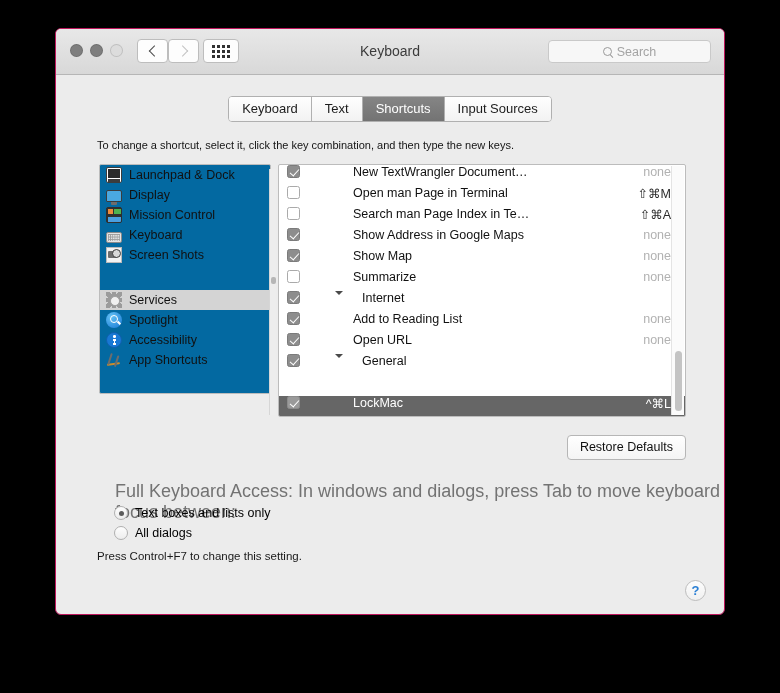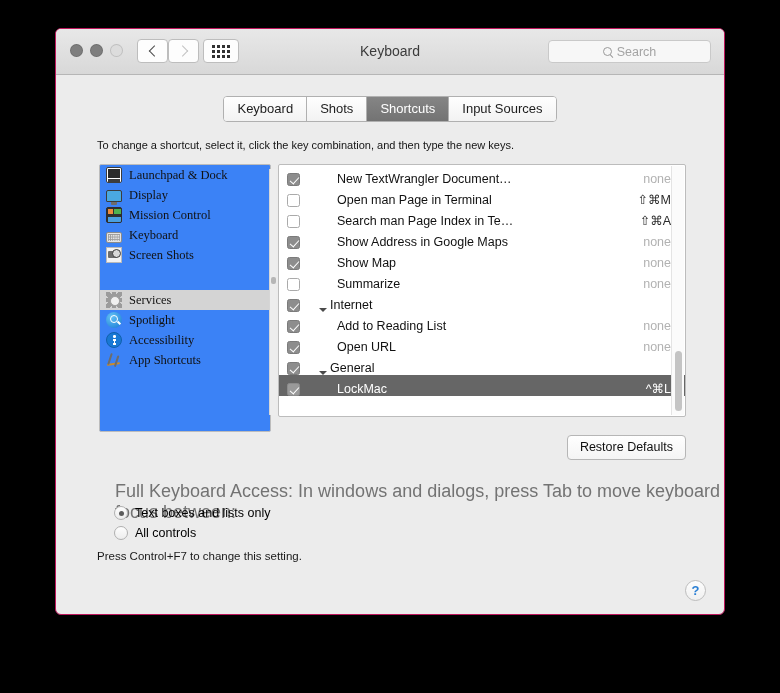--- a/index.html
+++ b/index.html
@@ -163,26 +163,25 @@
     font-size: 11px;
     color: #141414;
   }
 
   
   #sidebar {
     position: absolute;
     left: 43px;
     top: 135px;
     width: 172px;
-    height: 268px;
-    background: #3b82f6;
+    height: 230px;
+    background: #0369a1;
     border: 1px solid #bcbcbc;
     border-radius: 2px;
     overflow: hidden;
-    font-family: Liberation Serif, serif;
   }
   .side-row {
     height: 20px;
     display: flex;
     align-items: center;
     padding-left: 6px;
     font-size: 12.5px;
     color: #111;
   }
   .side-row.sel { background: #d4d4d4; margin-top: 25px; }
@@ -287,26 +286,27 @@
     width: 408px;
     height: 253px;
     background: #ffffff;
     border: 1px solid #bcbcbc;
     border-radius: 2px;
     overflow: hidden;
   }
   .sc-row {
     height: 21px;
     display: flex;
-    align-items: flex-end;
+    align-items: flex-start;
     font-size: 12.5px;
     color: #111;
     position: relative;
-  }
-  .sc-row.sel { background: #666666; color: #ffffff; }
+    gap: 16px;
+  }
+  .sc-row.sel { background: #666666; color: #ffffff; margin-top: 21px; }
 
   .cb {
     width: 13px; height: 13px;
     margin-left: 8px;
     flex: 0 0 13px;
     border-radius: 2.5px;
     border: 1px solid #aaaaaa;
     background: #ffffff;
     position: relative;
   }
@@ -472,21 +472,21 @@
       <span id="search-icon"></span>
       <span id="search-ph">Search</span>
     </div>
   </div>
 
   <div id="content">
 
     <div id="tabbar">
       <div id="tabs">
           <div class="tab">Keyboard</div>
-          <div class="tab">Shots</div>
+          <div class="tab">Text</div>
           <div class="tab active">Shortcuts</div>
           <div class="tab">Input Sources</div>
         </div>
     </div>
 
     <div id="instruction">To change a shortcut, select it, click the key combination, and then type the new keys.</div>
 
     <div id="sidebar">
         <div class="side-row">
           <span class="side-ico ic-dock"></span>
@@ -597,20 +597,20 @@
     <div id="restore">Restore Defaults</div>
 
     <div id="fka-label">Full Keyboard Access: In windows and dialogs, press Tab to move keyboard focus between:</div>
 
     <div class="radio-row" id="radio-1">
       <span class="radio on"></span>
       <span>Text boxes and lists only</span>
     </div>
     <div class="radio-row" id="radio-2">
       <span class="radio"></span>
-      <span>All controls</span>
+      <span>All dialogs</span>
     </div>
 
     <div id="hint">Press Control+F7 to change this setting.</div>
 
     <div id="help-btn">?</div>
   </div>
 </div>
 
 </body></html>

